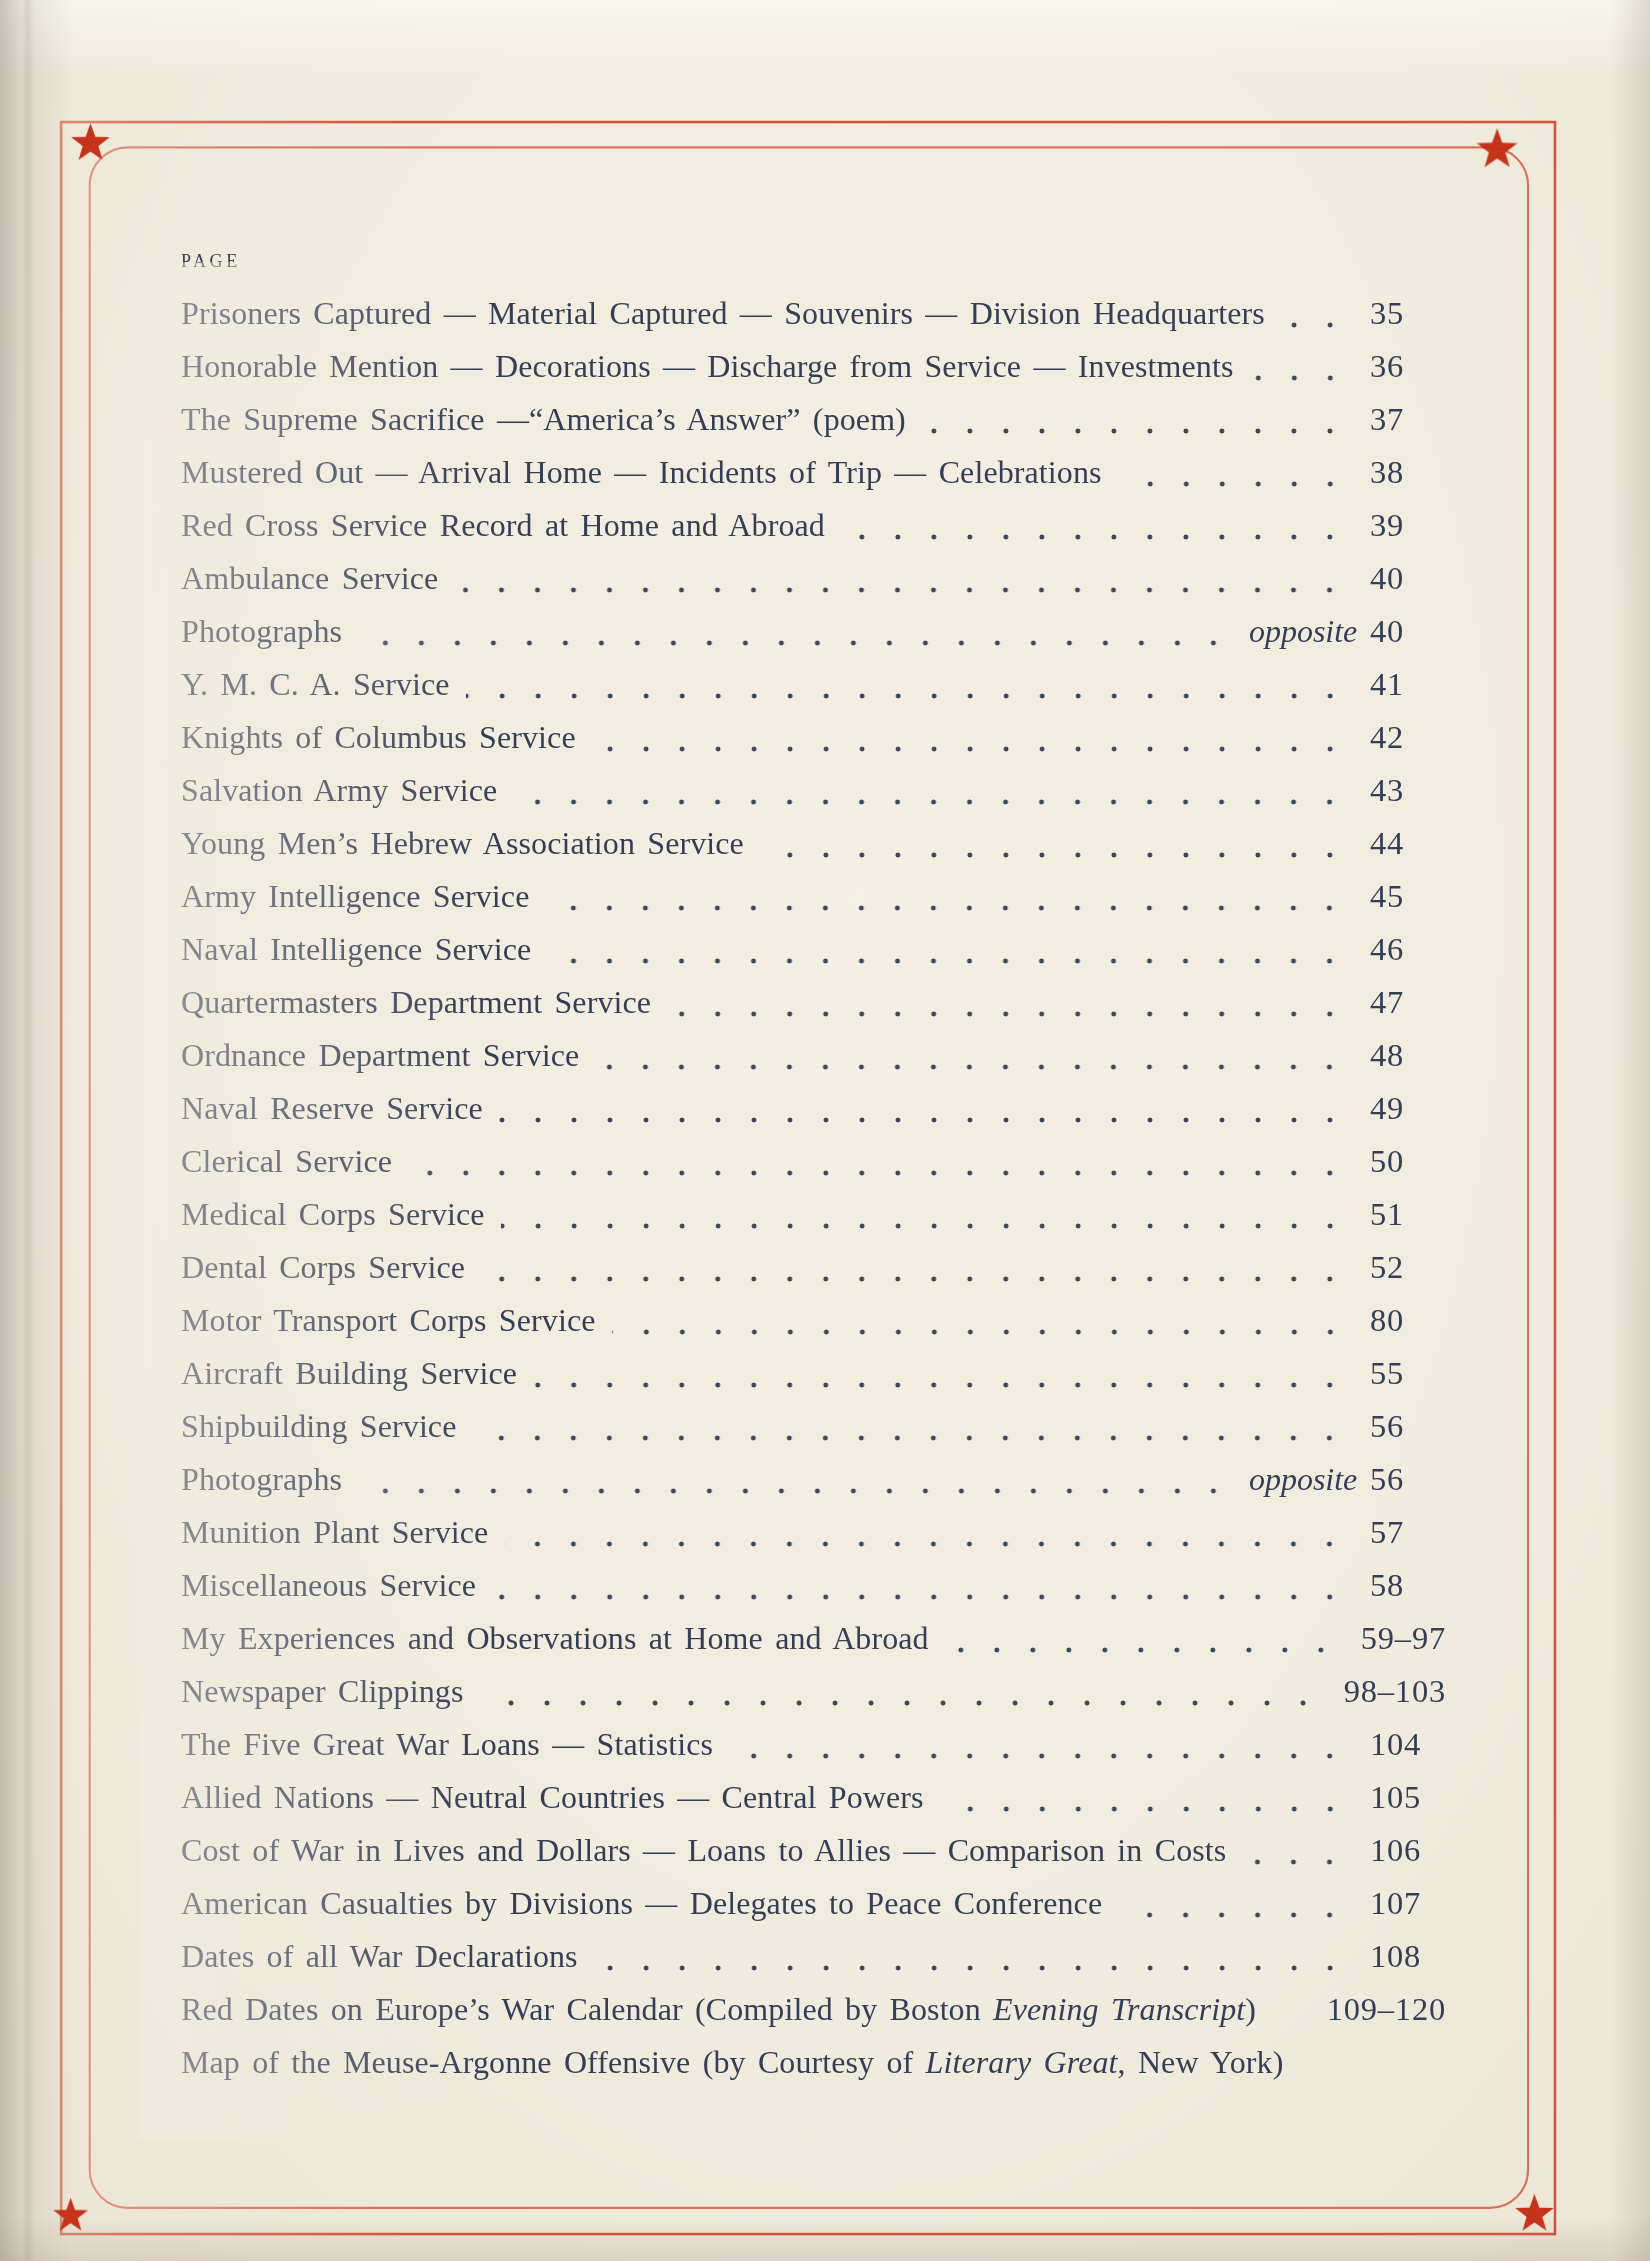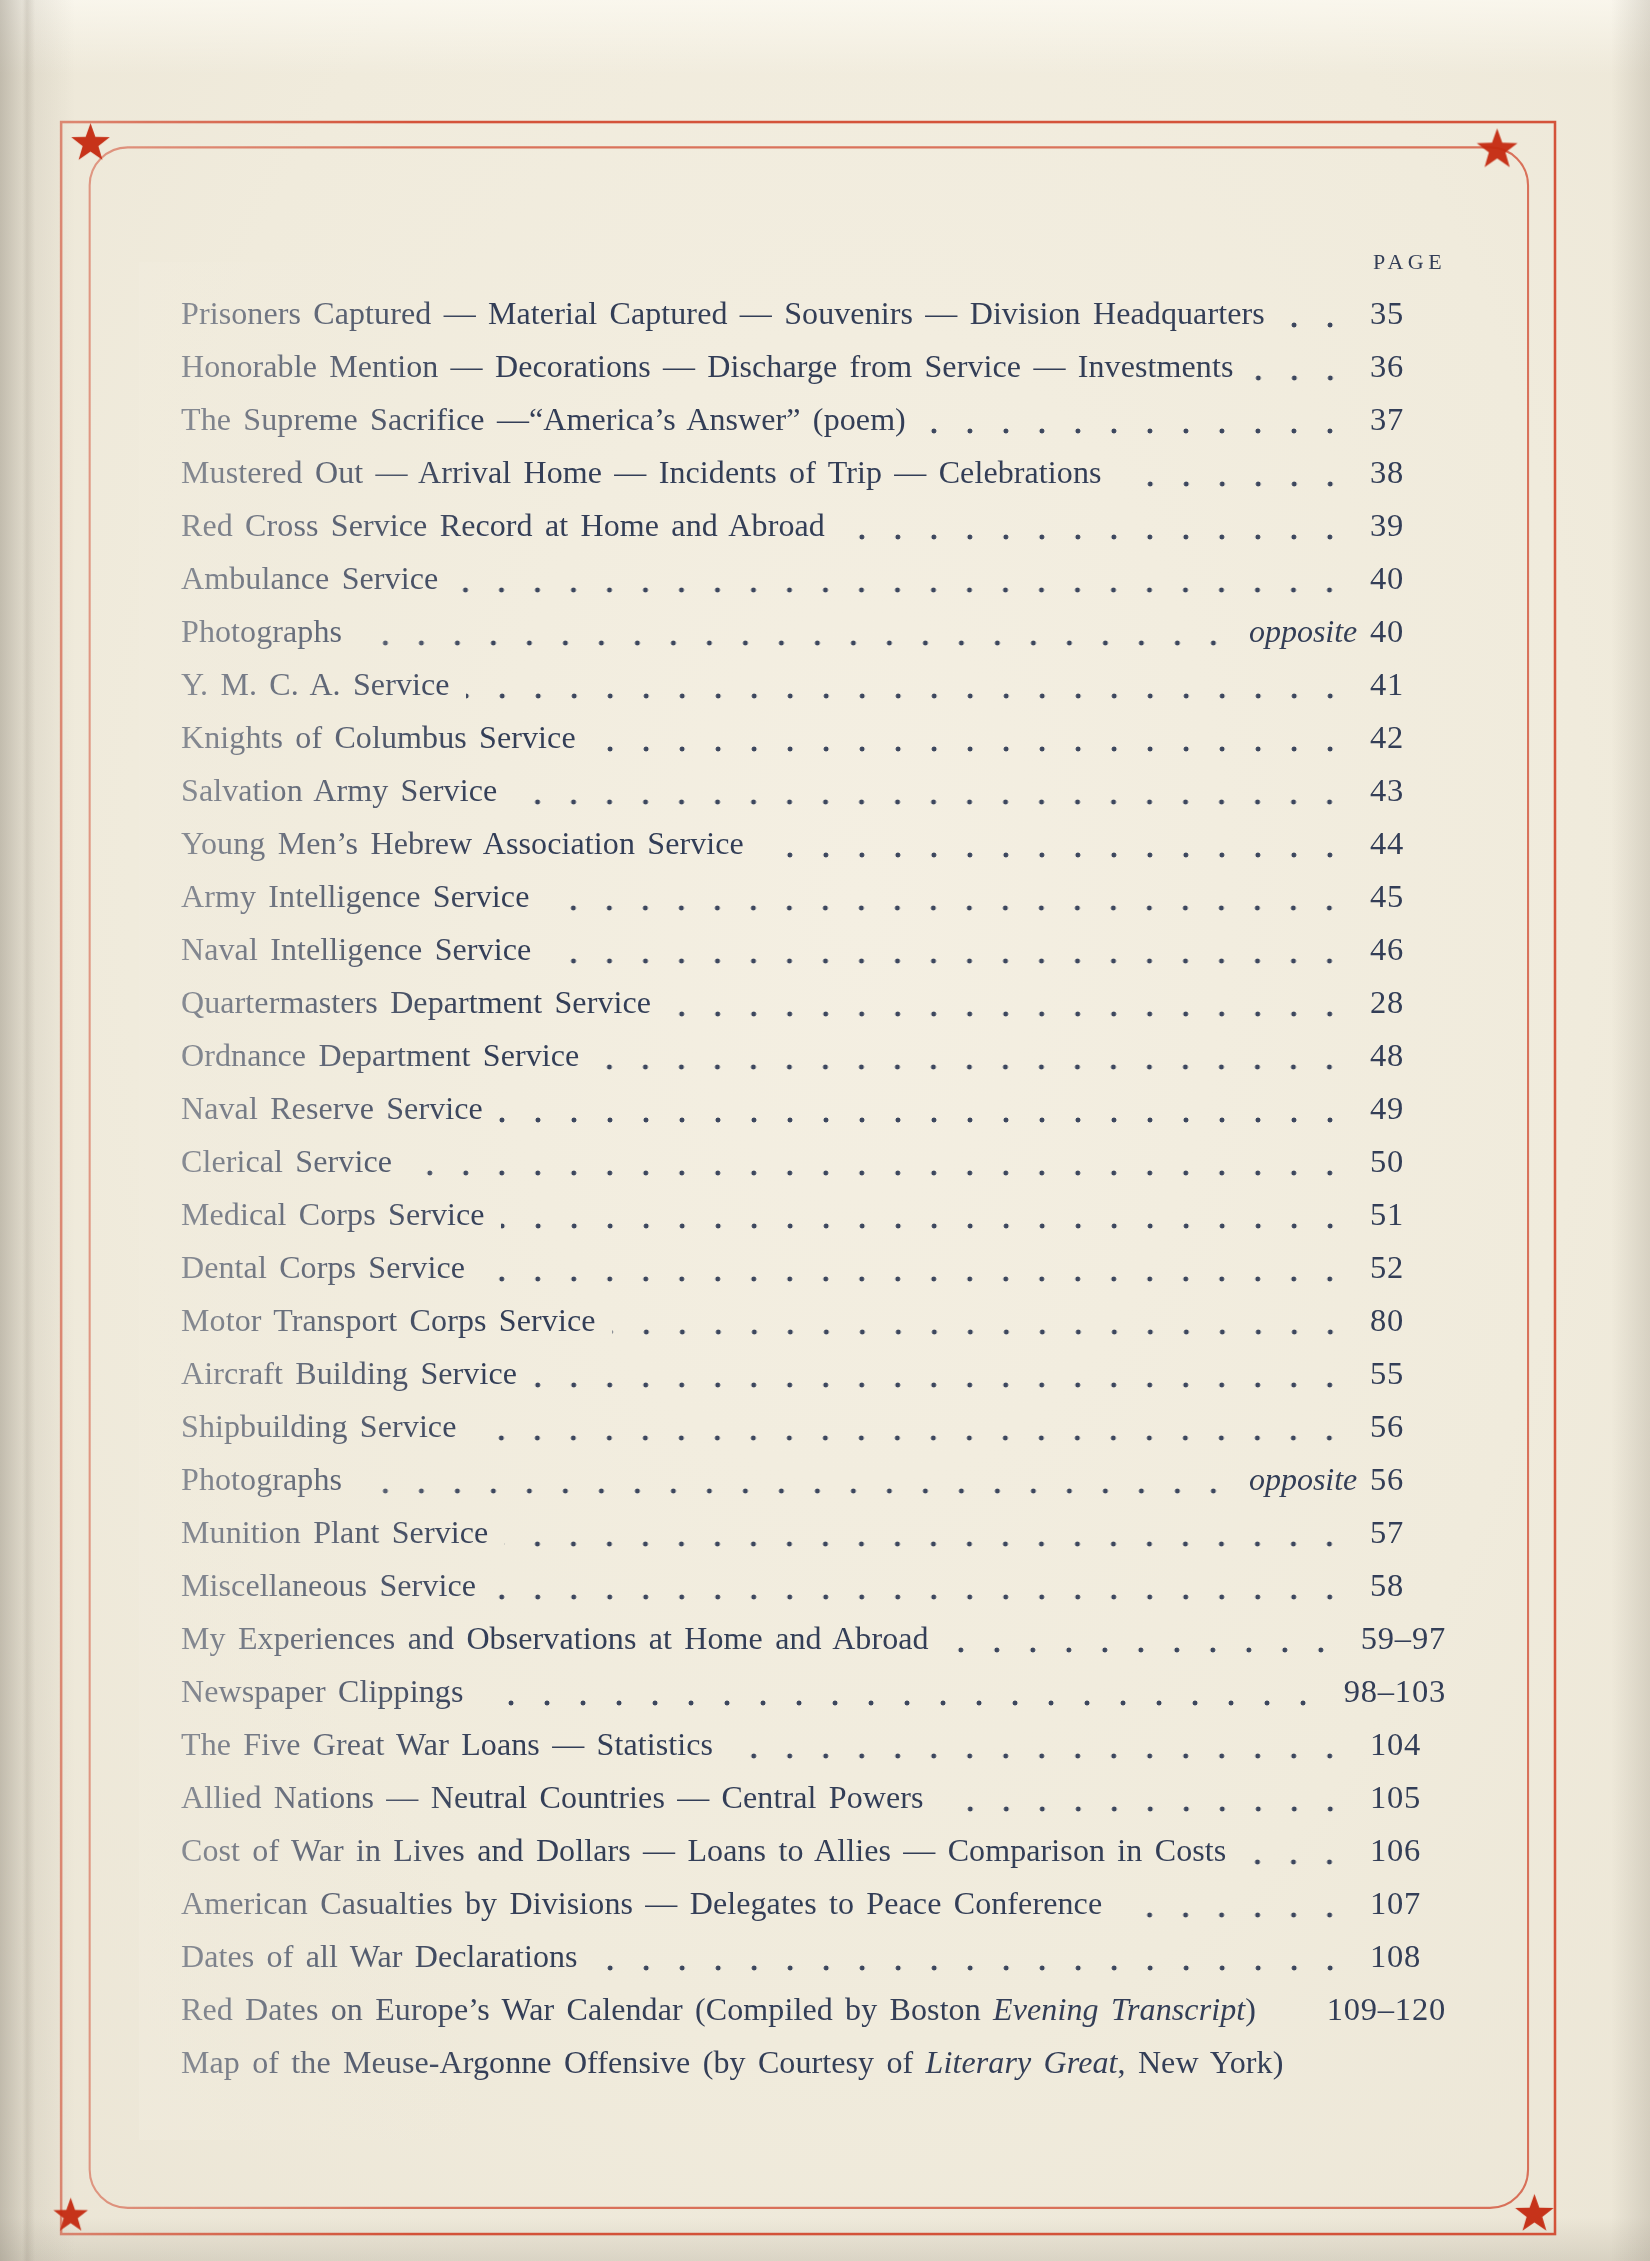--- a/index.html
+++ b/index.html
@@ -27,22 +27,22 @@
       
       linear-gradient(0deg, rgba(135,127,112,.20) 0px, rgba(135,127,112,0) 44px),
       radial-gradient(ellipse at 52% 40%, #f4efe2 0%, #f0ebdc 60%, #ebe5d5 100%);
   }
   .border-svg{position:absolute;left:0;top:0;width:1651px;height:2261px;}
   .content{
     position:absolute;left:181px;top:236px;width:1265px;
   }
   .page-label{
     height:51px;line-height:51px;
-    text-align:right;
-    font-size:22px;letter-spacing:.20em;
+    text-align:left;
+    font-size:18px;letter-spacing:.20em;
     padding-right:0;
   }
   .toc-list{}
   .row{
     display:flex;align-items:baseline;
     height:53px;line-height:53px;
     white-space:nowrap;
   }
   .title{
     flex:0 0 auto;
@@ -173,21 +173,21 @@
           <span class="num">45</span>
         </div>
         <div class="row">
           <span class="title"><span>Naval Intelligence Service</span></span>
           <span class="leader"></span>
           <span class="num">46</span>
         </div>
         <div class="row">
           <span class="title"><span>Quartermasters Department Service</span></span>
           <span class="leader"></span>
-          <span class="num">28</span>
+          <span class="num">47</span>
         </div>
         <div class="row">
           <span class="title"><span>Ordnance Department Service</span></span>
           <span class="leader"></span>
           <span class="num">48</span>
         </div>
         <div class="row">
           <span class="title"><span>Naval Reserve Service</span></span>
           <span class="leader"></span>
           <span class="num">49</span>

